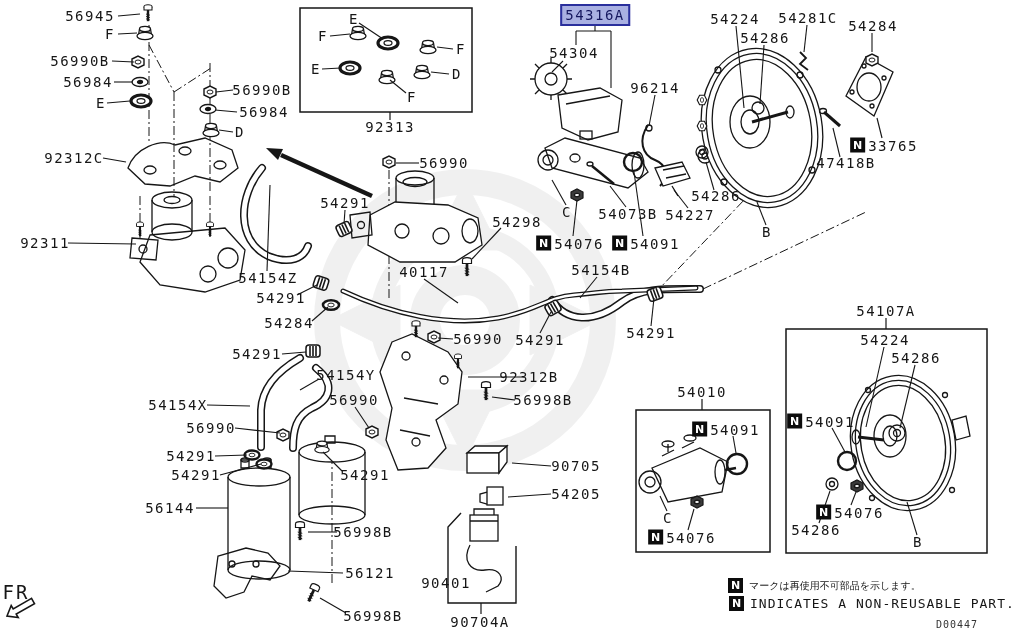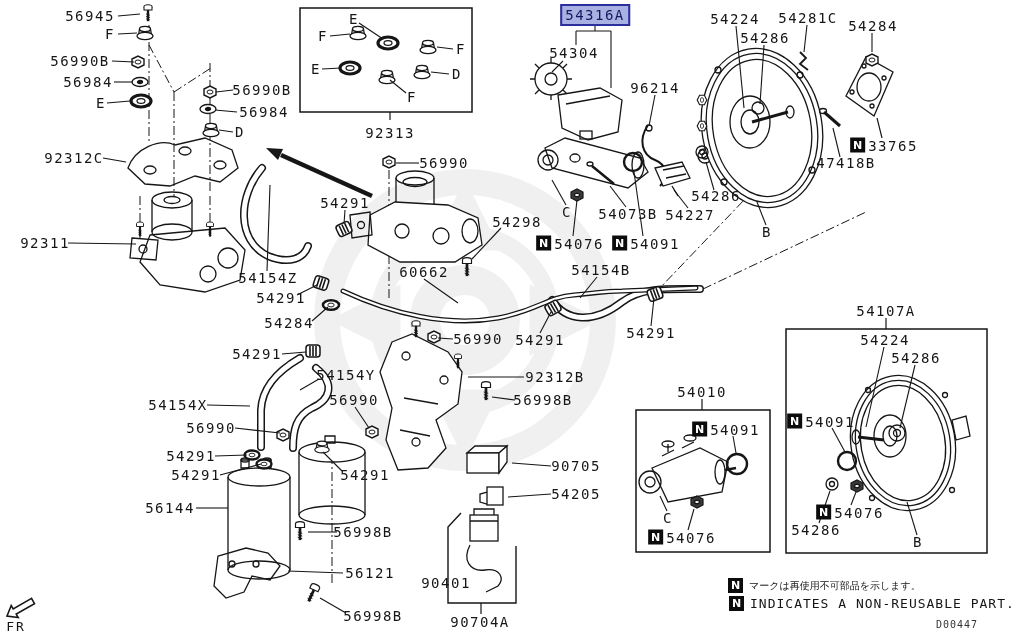--- a/index.html
+++ b/index.html
@@ -4,21 +4,21 @@
 <style>
   html,body{margin:0;padding:0;background:#fff;}
   .stage{position:relative;width:1024px;height:637px;background:#ffffff;overflow:hidden;
          font-family:"DejaVu Sans Mono","Liberation Mono",monospace;color:#161616;}
   .stage svg{position:absolute;left:0;top:0;}
   #labels{position:absolute;left:0;top:0;width:100%;height:100%;}
   .lbl{position:absolute;transform:translate(-50%,-50%);display:flex;align-items:center;gap:3px;
        font-size:14px;letter-spacing:1.5px;white-space:nowrap;color:#161616;line-height:1;}
   .lbl.hl{background:#a9b0e2;border:2px solid #2a2f9c;color:#15175e;padding:2px 3px;}
   .lbl.sm{font-size:10px;letter-spacing:1px;color:#333;}
-  .lbl.fr{font-size:13px;letter-spacing:2px;margin-top:34px;}
+  .lbl.fr{font-size:19px;letter-spacing:2px;}
   .nbadge{display:inline-flex;align-items:center;justify-content:center;width:15px;height:15px;
           background:#0c0c0c;color:#fff;font-family:"DejaVu Sans","Liberation Sans",sans-serif;
           font-weight:bold;font-size:11px;letter-spacing:0;}
   .note{position:absolute;display:flex;align-items:center;gap:6px;white-space:nowrap;}
   .note .jp{font-family:"DejaVu Sans","Liberation Sans",sans-serif;font-size:10px;color:#161616;}
   .note .en{font-size:13px;letter-spacing:1px;color:#161616;}
 </style>
 </head>
 <body>
 
@@ -431,21 +431,21 @@
       </div>
       <div class="lbl" style="left: 316px; top: 69px;">
         <span>E</span>
       </div>
       <div class="lbl" style="left: 457px; top: 74px;">
         <span>D</span>
       </div>
       <div class="lbl" style="left: 412px; top: 97px;">
         <span>F</span>
       </div>
-      <div class="lbl" style="left: 390px; top: 127px; margin-top: 6px;">
+      <div class="lbl" style="left: 390px; top: 127px;">
         <span>92313</span>
       </div>
       <div class="lbl hl" style="left: 595px; top: 15px;">
         <span>54316A</span>
       </div>
       <div class="lbl" style="left: 574px; top: 53px;">
         <span>54304</span>
       </div>
       <div class="lbl" style="left: 655px; top: 88px;">
         <span>96214</span>
@@ -495,21 +495,21 @@
       <div class="lbl" style="left: 444px; top: 163px;">
         <span>56990</span>
       </div>
       <div class="lbl" style="left: 345px; top: 203px;">
         <span>54291</span>
       </div>
       <div class="lbl" style="left: 517px; top: 222px;">
         <span>54298</span>
       </div>
       <div class="lbl" style="left: 424px; top: 272px;">
-        <span>60662</span>
+        <span>40117</span>
       </div>
       <div class="lbl" style="left: 268px; top: 278px;">
         <span>54154Z</span>
       </div>
       <div class="lbl" style="left: 281px; top: 298px;">
         <span>54291</span>
       </div>
       <div class="lbl" style="left: 289px; top: 323px;">
         <span>54284</span>
       </div>
@@ -545,21 +545,21 @@
       </div>
       <div class="lbl" style="left: 196px; top: 475px;">
         <span>54291</span>
       </div>
       <div class="lbl" style="left: 365px; top: 475px;">
         <span>54291</span>
       </div>
       <div class="lbl" style="left: 170px; top: 508px;">
         <span>56144</span>
       </div>
-      <div class="lbl" style="left: 555px; top: 377px;">
+      <div class="lbl" style="left: 529px; top: 377px;">
         <span>92312B</span>
       </div>
       <div class="lbl" style="left: 543px; top: 400px;">
         <span>56998B</span>
       </div>
       <div class="lbl" style="left: 576px; top: 466px;">
         <span>90705</span>
       </div>
       <div class="lbl" style="left: 576px; top: 494px;">
         <span>54205</span>

